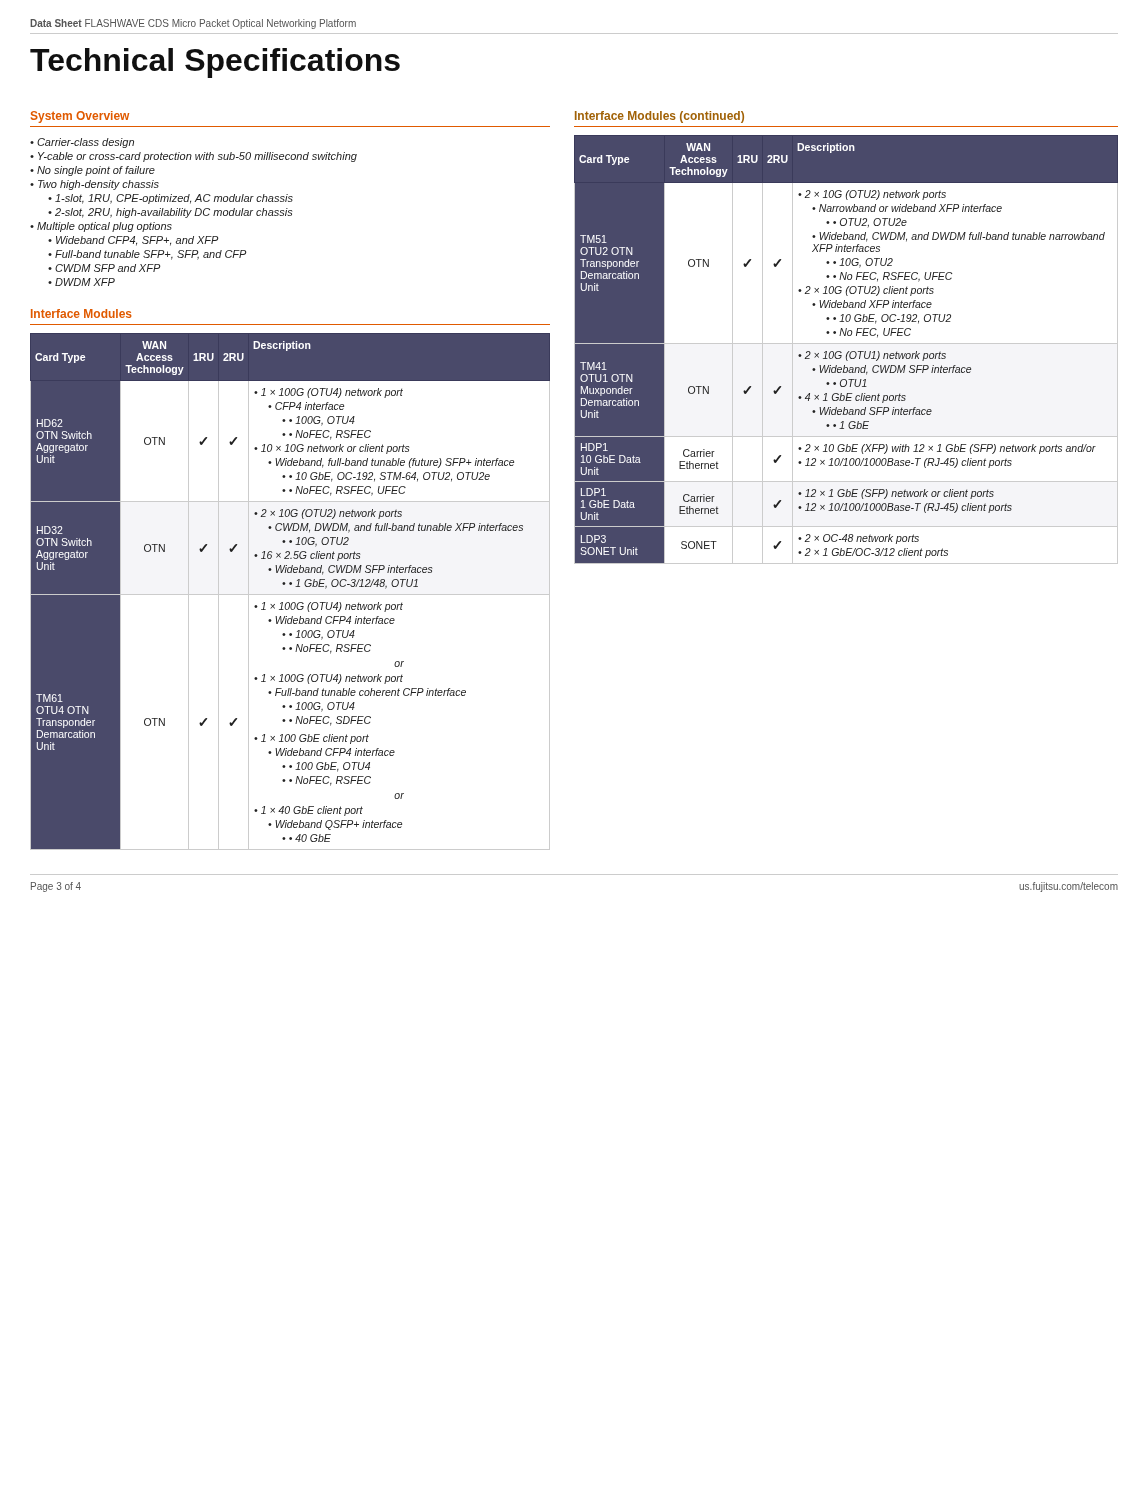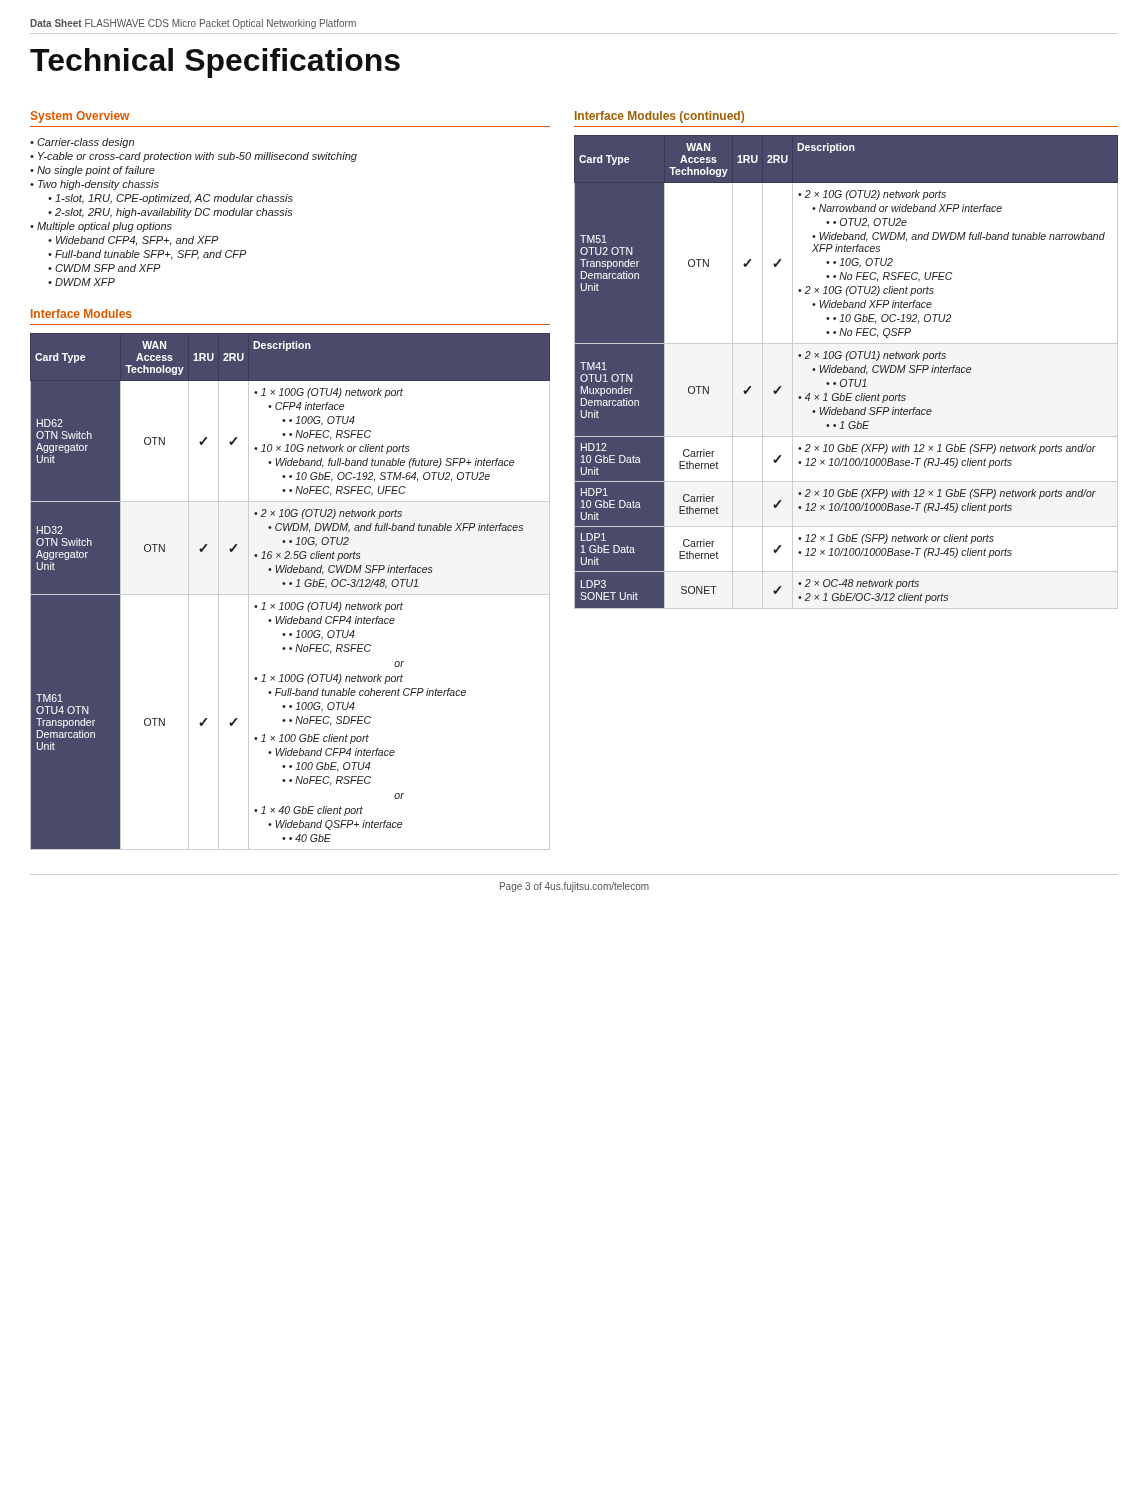--- a/index.html
+++ b/index.html
@@ -143,21 +143,21 @@
       padding-left: 14px;
     }
     .desc-list li.indent::before {
       content: "• ";
     }
     .desc-list li.no-bullet::before {
       content: "";
     }
     .footer-bar {
       display: flex;
-      justify-content: center;
+      justify-content: space-between;
       border-top: 1px solid #ccc;
       margin-top: 24px;
       padding-top: 6px;
       font-size: 10px;
       color: #555;
     }
     .th-wan-inner {
       display: flex;
       flex-direction: column;
       align-items: center;
@@ -314,21 +314,21 @@
             <ul class="desc-list">
               <li>2 × 10G (OTU2) network ports</li>
               <li class="indent">Narrowband or wideband XFP interface</li>
               <li class="indent" style="padding-left:28px">• OTU2, OTU2e</li>
               <li class="indent">Wideband, CWDM, and DWDM full-band tunable narrowband XFP interfaces</li>
               <li class="indent" style="padding-left:28px">• 10G, OTU2</li>
               <li class="indent" style="padding-left:28px">• No FEC, RSFEC, UFEC</li>
               <li>2 × 10G (OTU2) client ports</li>
               <li class="indent">Wideband XFP interface</li>
               <li class="indent" style="padding-left:28px">• 10 GbE, OC-192, OTU2</li>
-              <li class="indent" style="padding-left:28px">• No FEC, QSFP</li>
+              <li class="indent" style="padding-left:28px">• No FEC, UFEC</li>
             </ul>
           </td>
         </tr>
 
         <tr>
           <td class="col-card-type">TM41<br>OTU1 OTN<br>Muxponder<br>Demarcation<br>Unit</td>
           <td class="col-wan">OTN</td>
           <td class="col-1ru check">✓</td>
           <td class="col-2ru check">✓</td>
           <td class="col-desc">
@@ -336,32 +336,20 @@
               <li>2 × 10G (OTU1) network ports</li>
               <li class="indent">Wideband, CWDM SFP interface</li>
               <li class="indent" style="padding-left:28px">• OTU1</li>
               <li>4 × 1 GbE client ports</li>
               <li class="indent">Wideband SFP interface</li>
               <li class="indent" style="padding-left:28px">• 1 GbE</li>
             </ul>
           </td>
         </tr>
 
-        <tr>
-          <td class="col-card-type">HD12<br>10 GbE Data<br>Unit</td>
-          <td class="col-wan">Carrier<br>Ethernet</td>
-          <td class="col-1ru check"></td>
-          <td class="col-2ru check">✓</td>
-          <td class="col-desc">
-            <ul class="desc-list">
-              <li>2 × 10 GbE (XFP) with 12 × 1 GbE (SFP) network ports and/or</li>
-              <li>12 × 10/100/1000Base-T (RJ-45) client ports</li>
-            </ul>
-          </td>
-        </tr>
 
         <tr>
           <td class="col-card-type">HDP1<br>10 GbE Data<br>Unit</td>
           <td class="col-wan">Carrier<br>Ethernet</td>
           <td class="col-1ru check"></td>
           <td class="col-2ru check">✓</td>
           <td class="col-desc">
             <ul class="desc-list">
               <li>2 × 10 GbE (XFP) with 12 × 1 GbE (SFP) network ports and/or</li>
               <li>12 × 10/100/1000Base-T (RJ-45) client ports</li>

